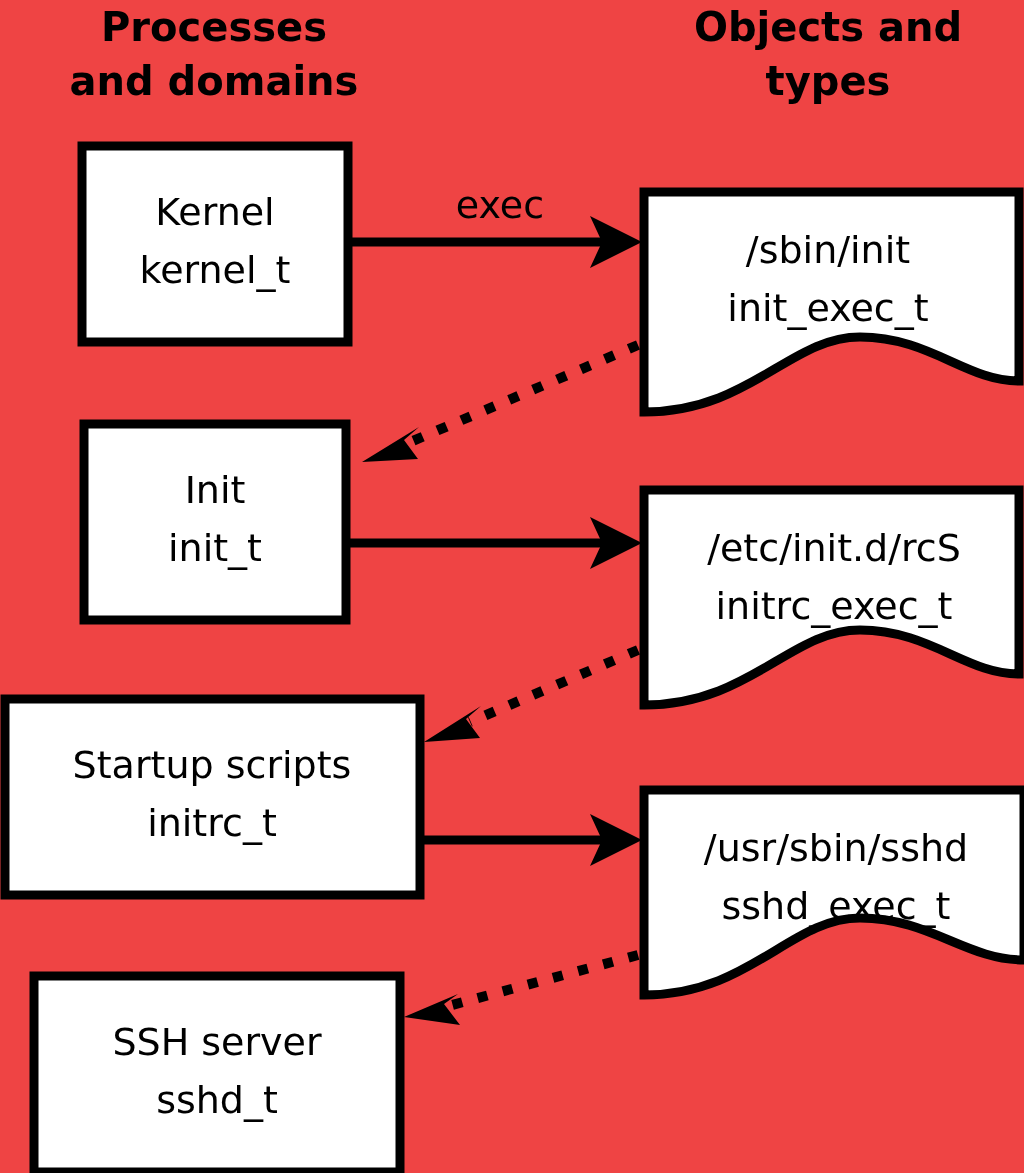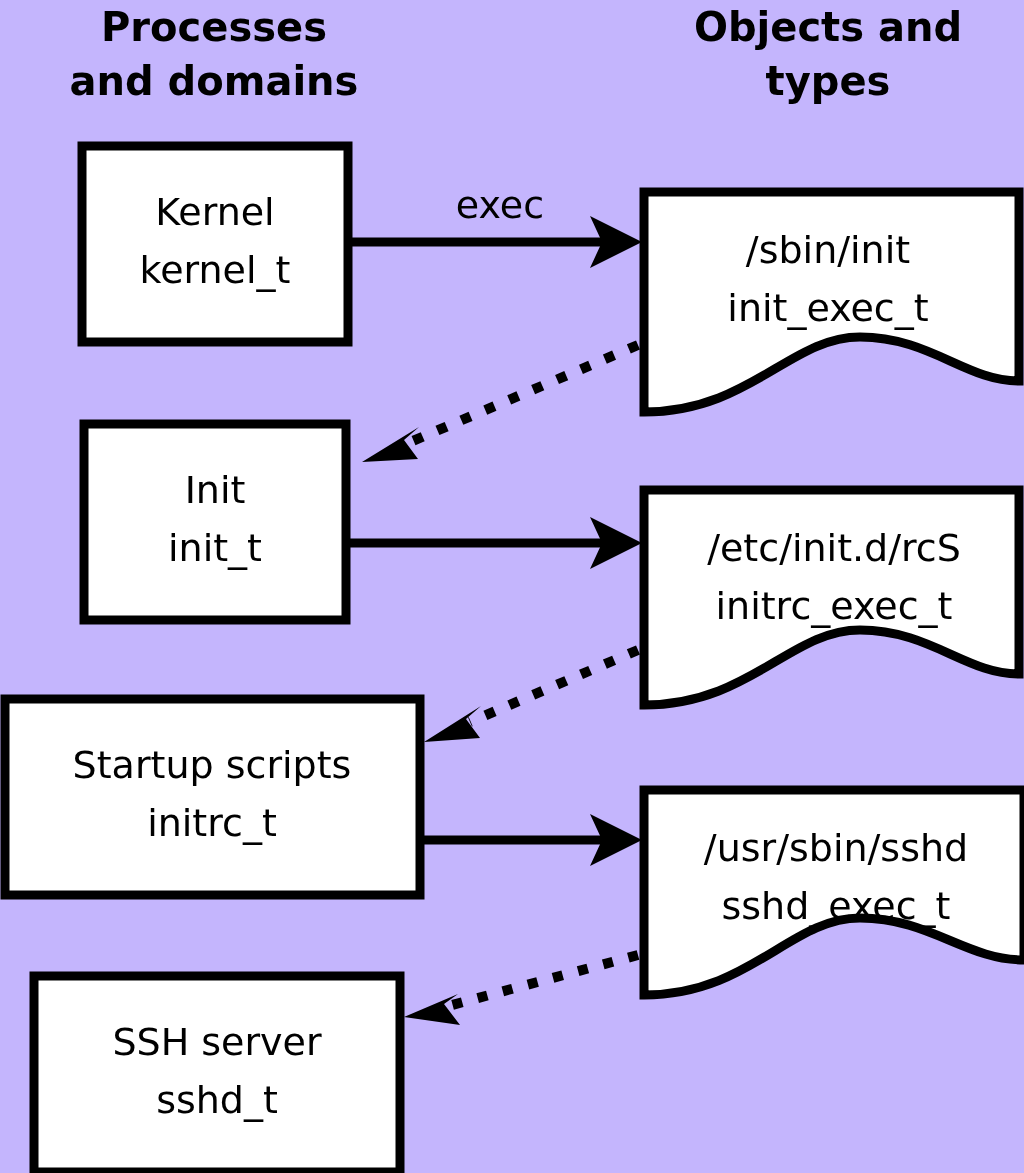--- a/index.html
+++ b/index.html
@@ -10,21 +10,21 @@
   body {
     width: 1024px;
     height: 1173px;
     font-family: "DejaVu Sans", sans-serif;
     overflow: hidden;
   }
   #diagram-root {
     position: relative;
     width: 1024px;
     height: 1173px;
-    background: #c4b5fd;
+    background: #ef4444;
   }
   svg.diagram-svg {
     position: absolute;
     left: 0;
     top: 0;
     width: 1024px;
     height: 1173px;
     display: block;
   }
   .col-heading {

